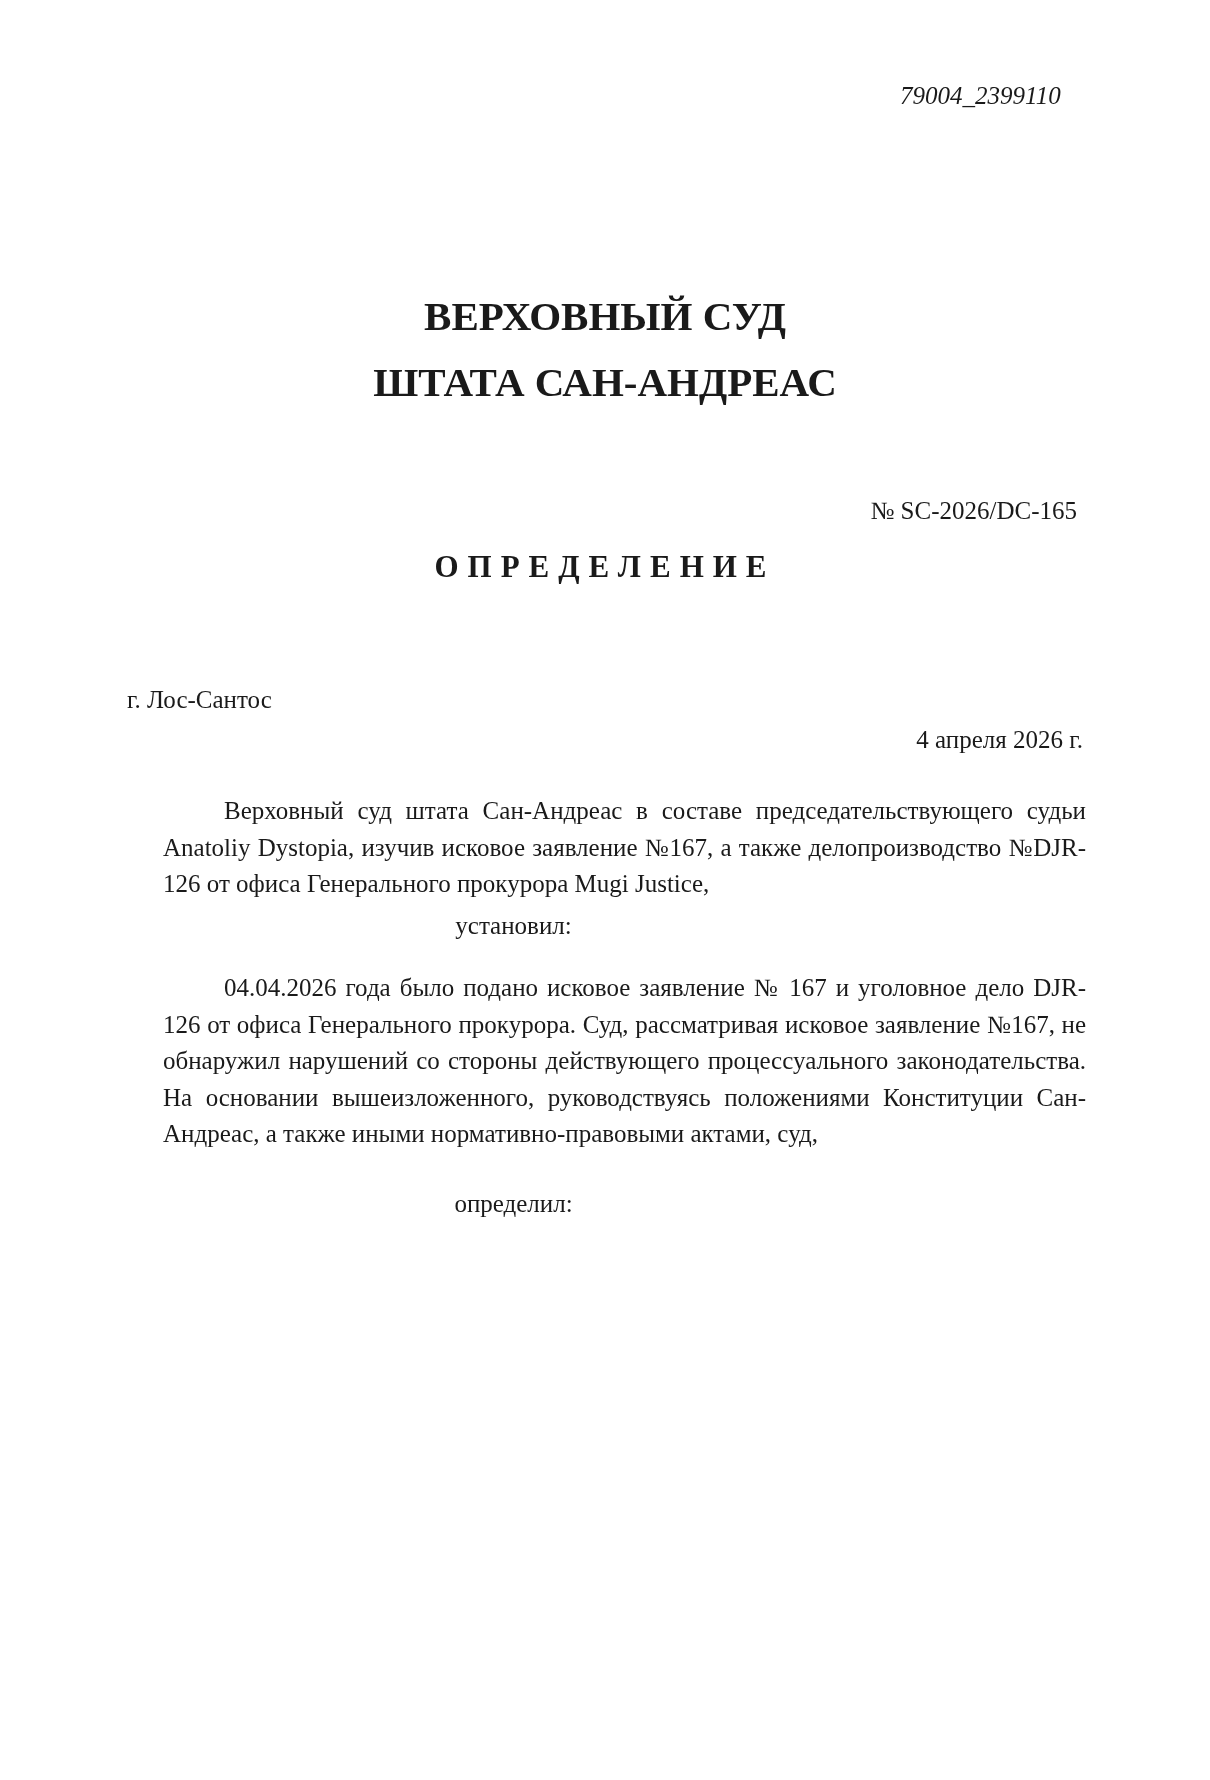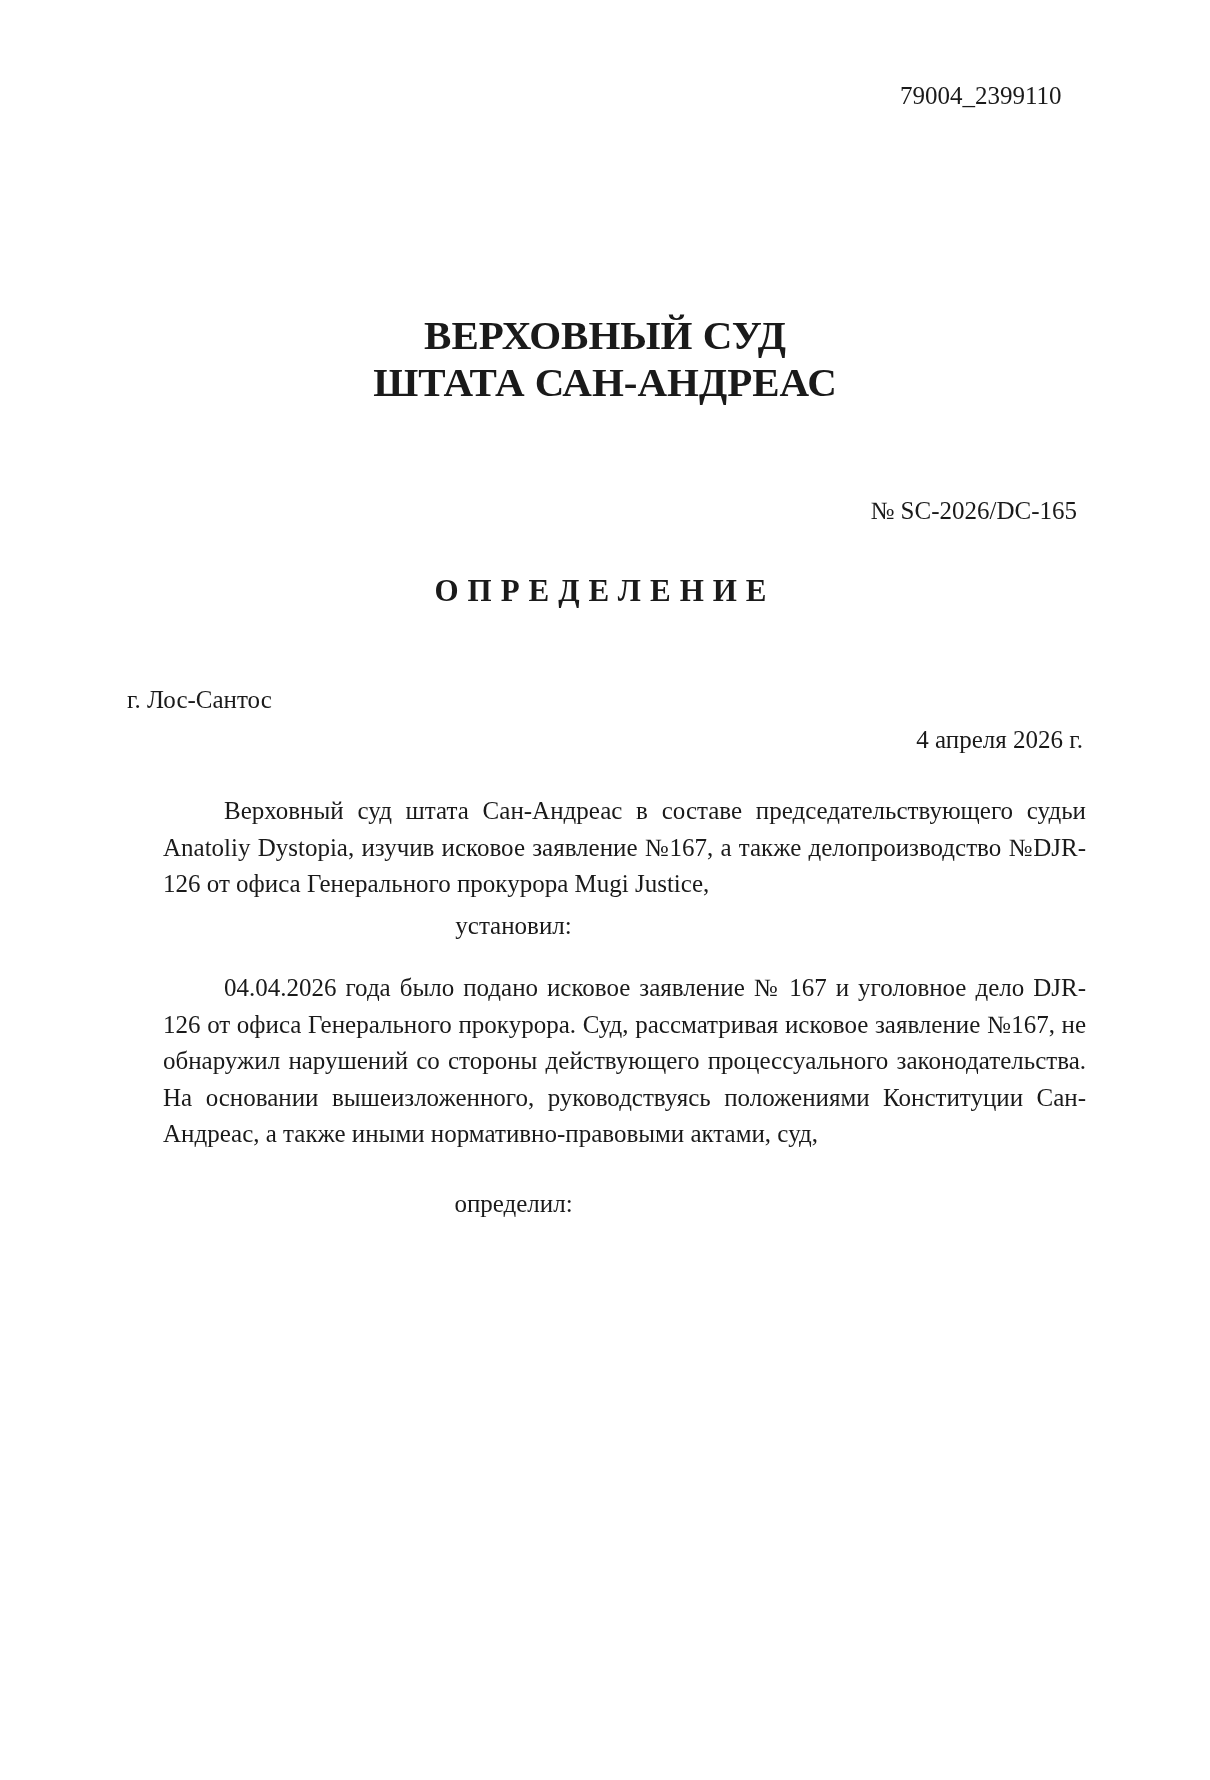--- a/index.html
+++ b/index.html
@@ -11,35 +11,35 @@
       width: 1210px;
       height: 1780px;
       position: relative;
       overflow: hidden;
       font-family: "Liberation Serif", "DejaVu Serif", serif;
       color: #1a1a1a;
     }
     .abs { position: absolute; margin: 0; }
     .doc-id {
       left: 900px; top: 82px; width: 182px;
-      font-size: 25px; text-align: left;
+      font-size: 25px; text-align: left; font-style: italic;
     }
     .court-title {
       left: 0; width: 1210px; text-align: center;
       font-weight: bold; font-size: 41px; line-height: 1;
     }
-    .court-title.l1 { top: 296px; margin-top: 19px; }
+    .court-title.l1 { top: 296px; }
     .court-title.l2 { top: 362px; }
     .case-no {
       right: 133px; top: 497px;
       font-size: 25px; text-align: left;
     }
     .doc-type {
       left: 0; width: 1210px; top: 549px; text-align: center;
-      font-weight: bold; font-size: 31px; letter-spacing: 9px; margin-top: 24px;
+      font-weight: bold; font-size: 31px; letter-spacing: 9px;
     }
     .city {
       left: 127px; top: 686px; font-size: 25px;
     }
     .date {
       right: 127px; top: 678px; font-size: 25px; text-align: right; margin-top: 48px;
     }
     .body-text {
       left: 147px; width: 955px;
       font-size: 25px; line-height: 36.5px;

